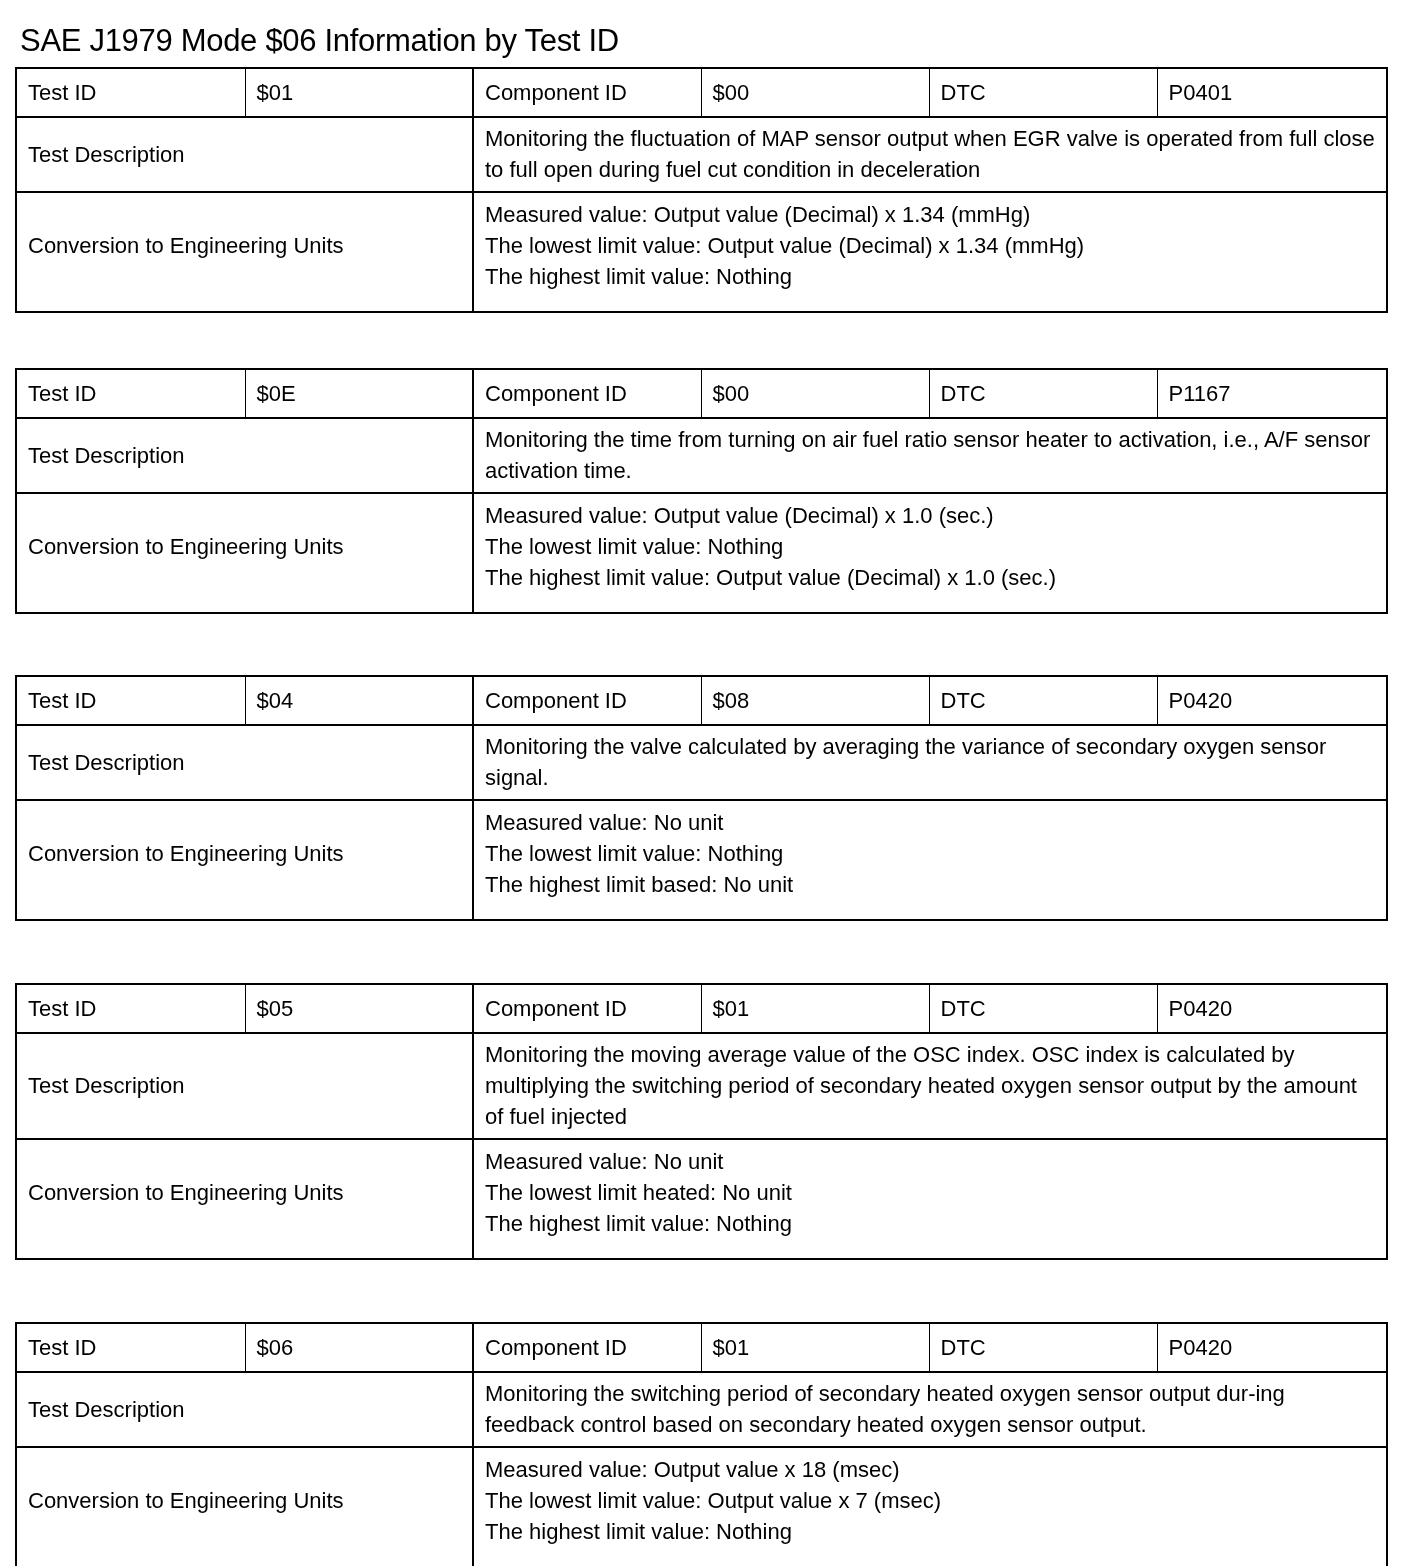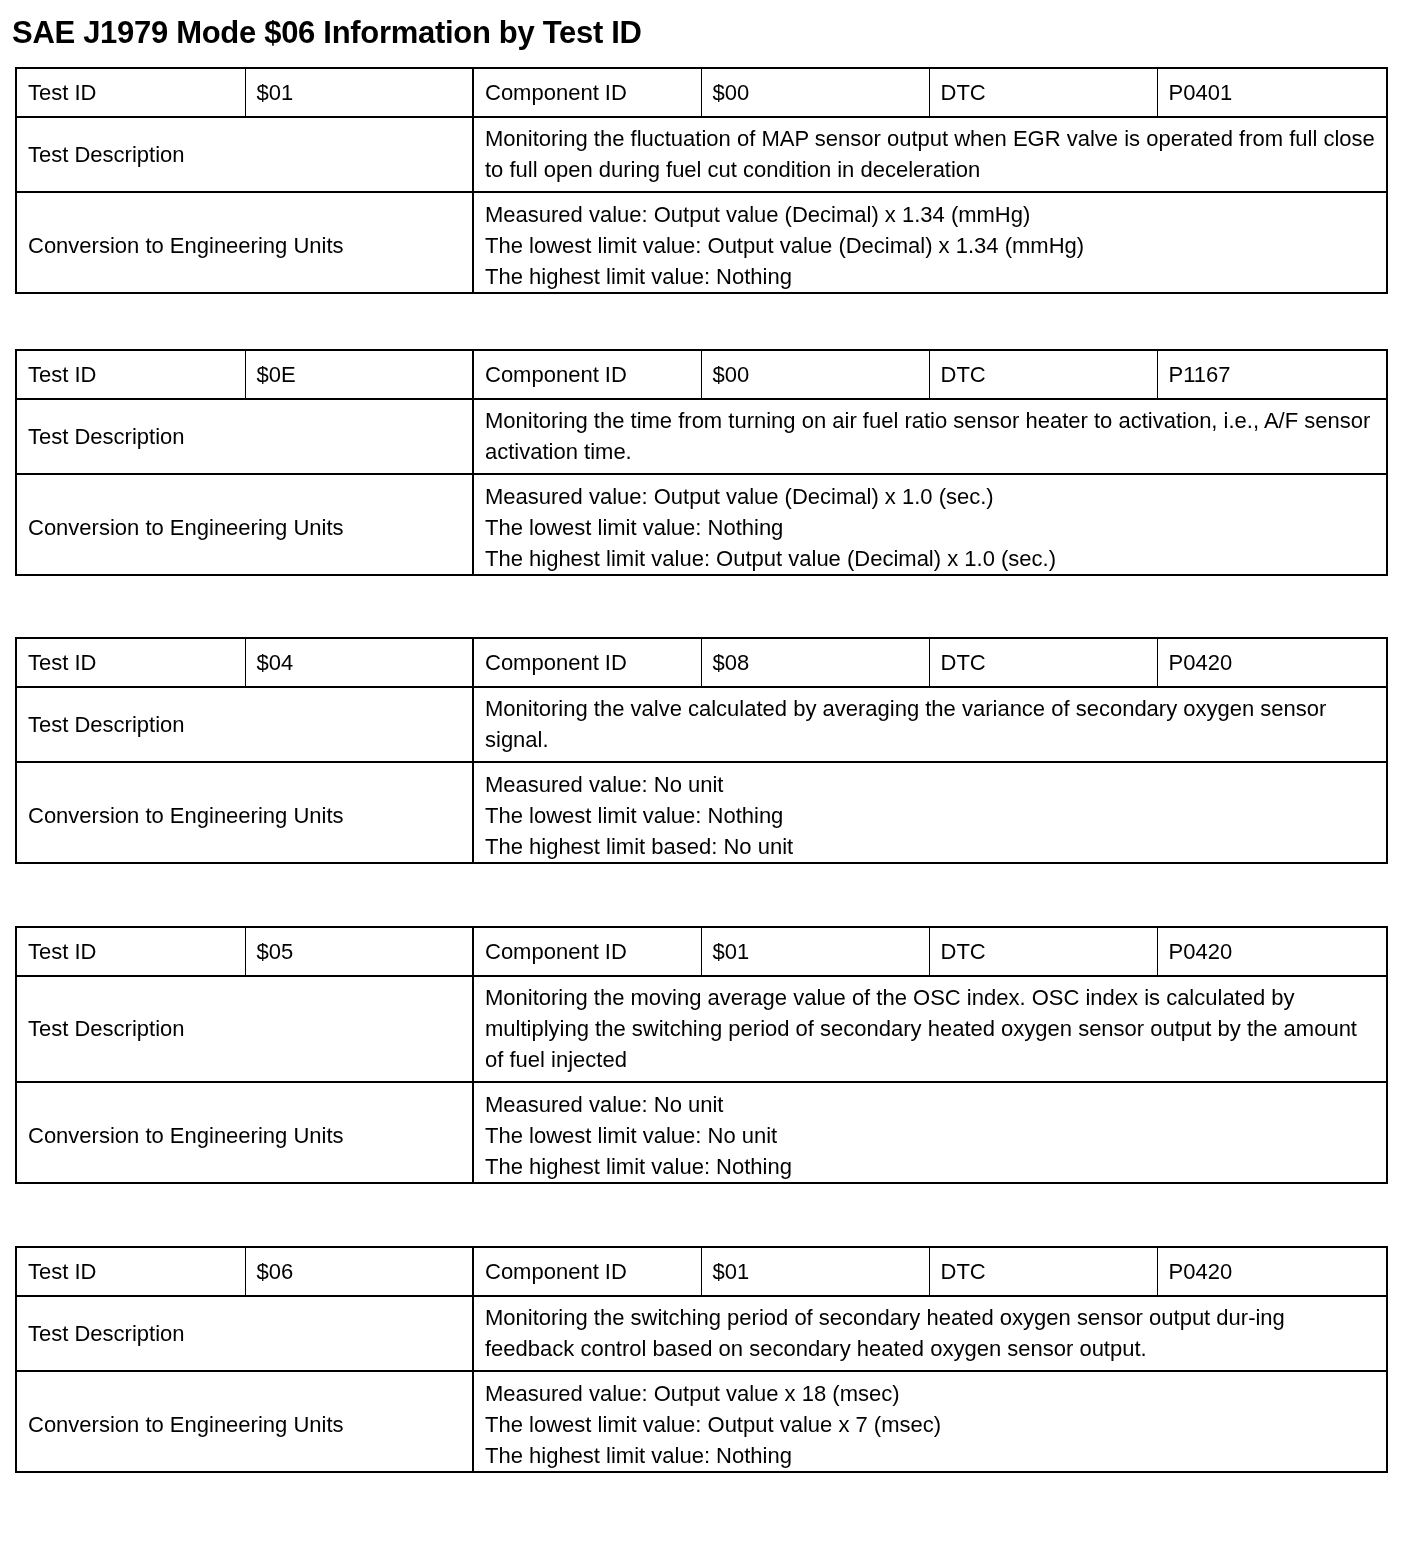--- a/index.html
+++ b/index.html
@@ -12,23 +12,23 @@
       height: 1566px;
       position: relative;
       font-family: "Liberation Sans", sans-serif;
       color: #000000;
       overflow: hidden;
     }
     .page-title {
       position: absolute;
       left: 12px;
       top: 14px;
-      margin: 0;
+      margin: 8px;
       font-size: 31px;
-      font-weight: bold;
+      font-weight: normal;
       letter-spacing: -0.3px;
       line-height: 38px;
       text-align: right;
     }
     .tables {
       position: absolute;
       left: 15px;
       top: 67px;
       width: 1189px;
     }
@@ -46,21 +46,21 @@
       vertical-align: middle;
       text-align: left;
       word-wrap: break-word;
     }
     table.test-table td.head-cell {
       border-right-width: 1.5px;
       border-left-width: 1.5px;
     }
     tr.row-head td { height: 47px; }
     tr.row-desc td { padding-top: 5px; padding-bottom: 6px; }
-    tr.row-conv td { padding-top: 6px; padding-bottom: 0; }
+    tr.row-conv td { padding-top: 6px; padding-bottom: 19px; }
     td.mid-divider { border-right-width: 2.5px !important; }
     .conv-line { display: block; }
     .gap1 { height: 55px; }
     .gap2 { height: 61px; }
     .gap3 { height: 62px; }
     .gap4 { height: 62px; }
   </style>
 </head>
 <body>
 
@@ -192,21 +192,21 @@
       <td class="head-cell">P0420</td>
     </tr>
     <tr class="row-desc">
       <td colspan="2" class="mid-divider">Test Description</td>
       <td colspan="4">Monitoring the moving average value of the OSC index. OSC index is calculated by multiplying the switching period of secondary heated oxygen sensor output by the amount of fuel injected</td>
     </tr>
     <tr class="row-conv">
       <td colspan="2" class="mid-divider">Conversion to Engineering Units</td>
       <td colspan="4">
         <span class="conv-line">Measured value: No unit</span>
-        <span class="conv-line">The lowest limit value: No unit</span>
+        <span class="conv-line">The lowest limit heated: No unit</span>
         <span class="conv-line">The highest limit value: Nothing</span>
       </td>
     </tr>
   </tbody>
     </table>
 
   <div class="gap4"></div>
 
   <table class="test-table">
     <colgroup>

